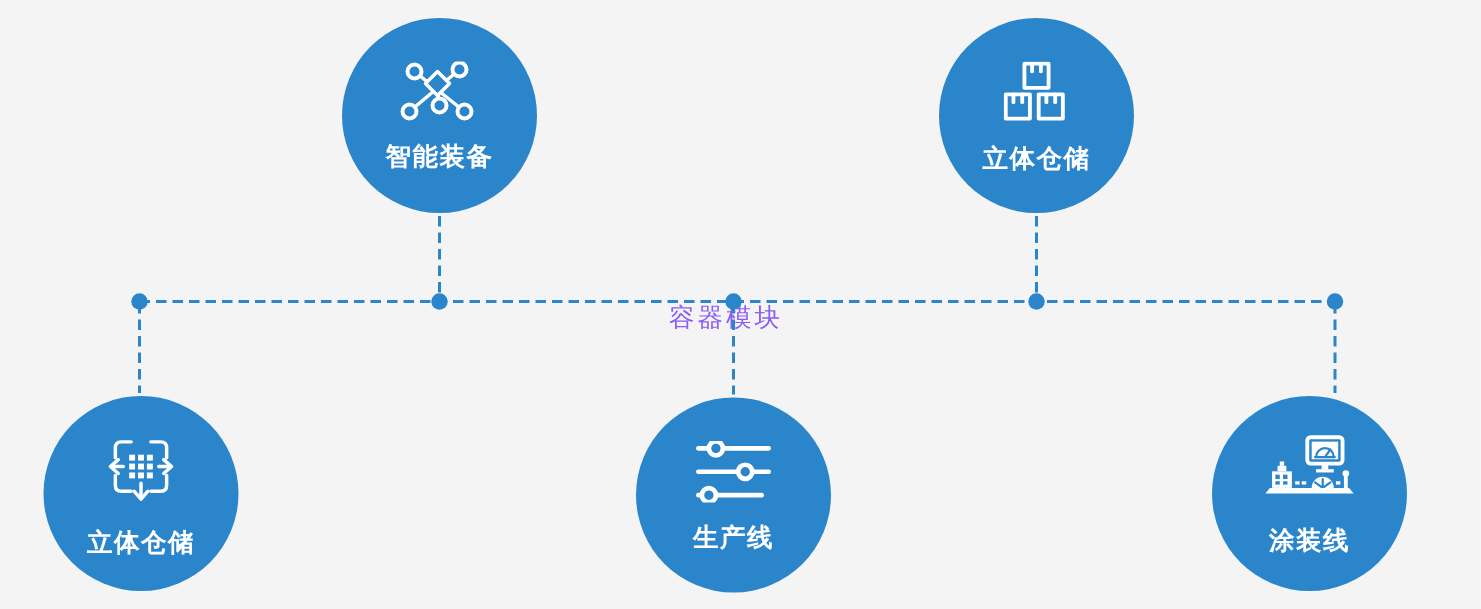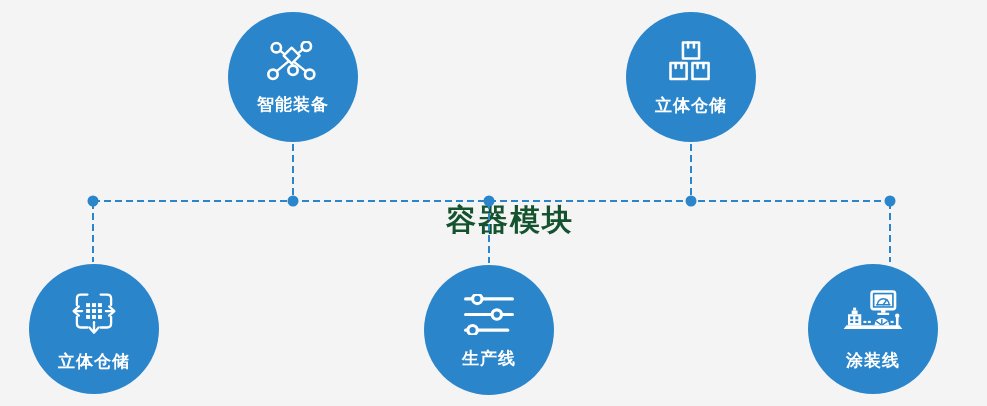--- a/index.html
+++ b/index.html
@@ -14,21 +14,21 @@
     display:flex;flex-direction:column;align-items:center;justify-content:center;
     gap:15px;z-index:2;
   }
   .node-label{
     color:#ffffff;font-size:17px;font-weight:700;letter-spacing:1px;
     line-height:1;white-space:nowrap;
   }
   .connectors{position:absolute;left:0;top:0;z-index:1;}
   .watermark{
     position:absolute;left:446px;top:200px;z-index:0;
-    font-size:30px;color:#14532d;font-weight:700;letter-spacing:2px;
+    font-size:17px;color:#8b5cf6;font-weight:400;letter-spacing:2px;
     user-select:none;white-space:nowrap;
   }
   
   .st{stroke:#ffffff;fill:none;stroke-width:3.5;stroke-linecap:round;stroke-linejoin:round;}
   .st4{stroke:#ffffff;fill:none;stroke-width:4;stroke-linecap:round;}
   .ring{fill:#2a85cb;stroke:#ffffff;stroke-width:4;}
   .diamond{fill:#2a85cb;stroke:#ffffff;stroke-width:3.5;stroke-linejoin:round;}
   .wfill{fill:#ffffff;stroke:none;}
   .bfill{fill:#2a85cb;stroke:none;}
   .bline{stroke:#2a85cb;fill:none;stroke-width:2;stroke-linecap:round;}

